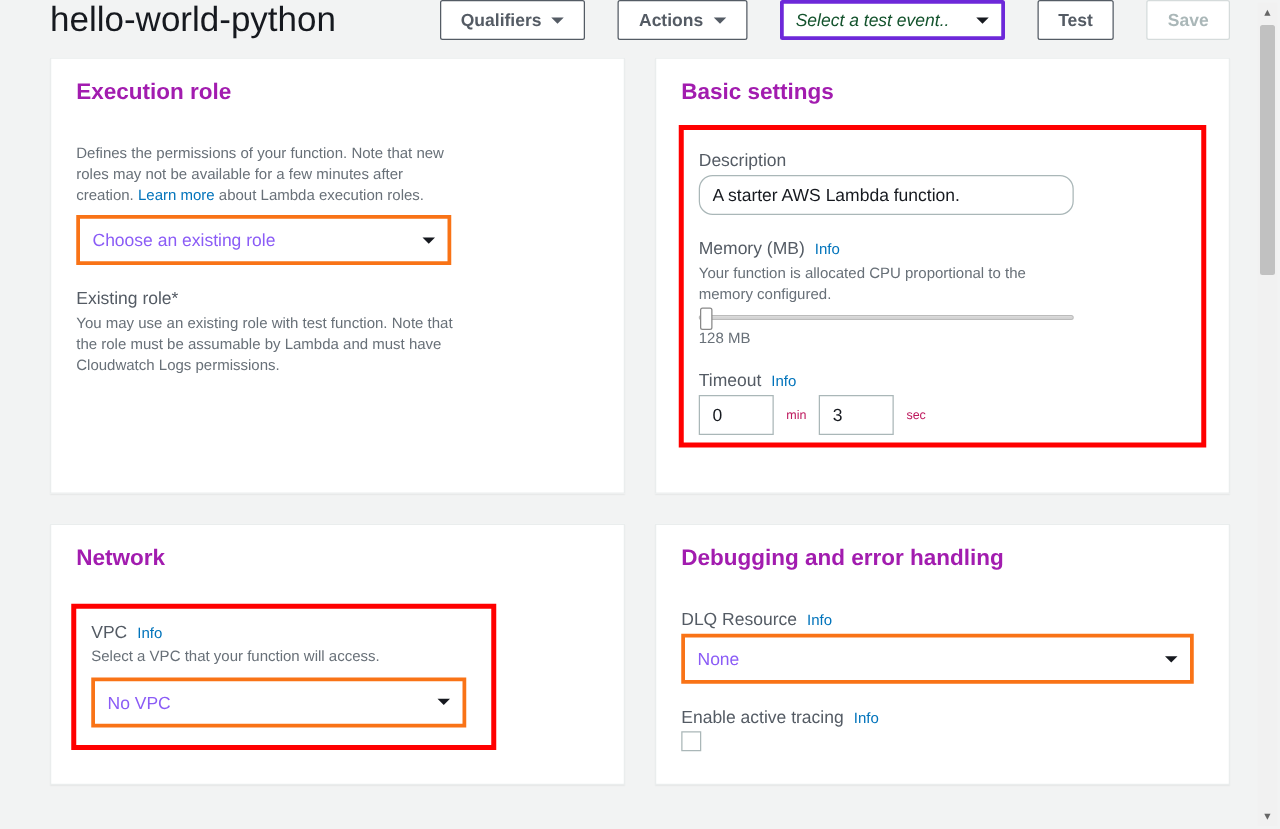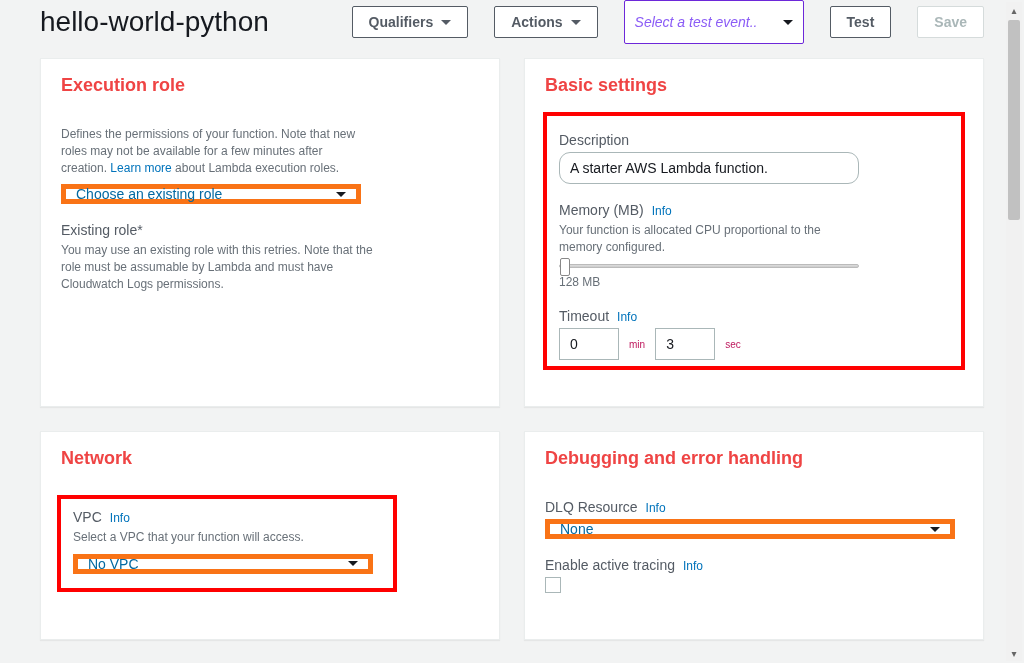--- a/index.html
+++ b/index.html
@@ -8,21 +8,21 @@
     background: #f2f3f3;
     color: #16191f;
     font-size: 14px;
     width: 1024px;
     height: 663px;
     overflow: hidden;
     position: relative;
   }
   .header {
     display: flex;
-    align-items: center;
+    align-items: flex-end;
     padding: 0 40px 14px 40px;
     background: #f2f3f3;
   }
   .fn-title {
     font-size: 28px;
     font-weight: 400;
     color: #16191f;
     flex: 0 0 auto;
   }
   .header-spacer { flex: 1; }
@@ -46,29 +46,29 @@
     border-color: #d5dbdb;
     cursor: default;
   }
   .caret {
     width: 0; height: 0;
     border-left: 5px solid transparent;
     border-right: 5px solid transparent;
     border-top: 5px solid #545b64;
   }
   .select-test {
-    border: 1px solid #6d28d9;
-    background: #fff;
-    height: 44px;
+    border: 3px solid #6d28d9;
+    background: #fff;
+    height: 32px;
     padding: 0 28px 0 10px;
     min-width: 180px;
     display: inline-flex;
     align-items: center;
     font-style: italic;
-    color: #8b5cf6;
+    color: #14532d;
     position: relative;
     border-radius: 2px;
   }
   .select-test .caret { position: absolute; right: 10px; border-top-color: #16191f;}
   .grid {
     display: grid;
     grid-template-columns: 1fr 1fr;
     gap: 24px;
     padding: 0 40px 40px 40px;
   }
@@ -76,21 +76,21 @@
     background: #fff;
     border: 1px solid #eaeded;
     box-shadow: 0 1px 1px rgba(0,0,0,0.05);
   }
   .panel-header {
     padding: 16px 20px 10px 20px;
   }
   .panel-title {
     font-size: 18px;
     font-weight: 700;
-    color: #ef4444;
+    color: #a21caf;
   }
   .panel-body {
     padding: 6px 20px 20px 20px;
     color: #545b64;
   }
   .helper {
     font-size: 12px;
     color: #687078;
     line-height: 1.4;
     margin-bottom: 8px;
@@ -100,28 +100,28 @@
     font-size: 14px;
     color: #545b64;
     margin-bottom: 4px;
     display: flex;
     gap: 8px;
     align-items: baseline;
   }
   .field-label .info-link { font-size: 12px; }
   .aws-select {
     position: relative;
-    border: 5px solid #f97316;
-    background: #fff;
-    height: 20px;
+    border: 3px solid #f97316;
+    background: #fff;
+    height: 40px;
     display: flex;
     align-items: center;
     padding: 0 30px 0 10px;
     font-size: 14px;
-    color: #0369a1;
+    color: #8b5cf6;
     cursor: pointer;
     width: 100%;
   }
   .aws-select .caret { position: absolute; right: 10px; border-top-color: #16191f;}
   .aws-input {
     border: 1px solid #aab7b8;
     background: #fff;
     height: 32px;
     padding: 0 10px;
     font-size: 14px;
@@ -234,21 +234,21 @@
       </div>
       <div class="aws-select" style="max-width:300px;">
         <span>Choose an existing role</span>
         <span class="caret"></span>
       </div>
 
       <div class="section-gap"></div>
       <div class="field-label">
         <span>Existing role*</span>
       </div>
-      <div class="helper" style="max-width:320px;">You may use an existing role with this retries. Note that the role must be assumable by Lambda and must have Cloudwatch Logs permissions.</div>
+      <div class="helper" style="max-width:320px;">You may use an existing role with test function. Note that the role must be assumable by Lambda and must have Cloudwatch Logs permissions.</div>
     </div>
   </div>
 
   <div class="panel">
     <div class="panel-header">
       <div class="panel-title">Basic settings</div>
     </div>
     <div class="panel-body">
       <div class="highlight-box hl-basic">
         <div style="height:6px"></div>

